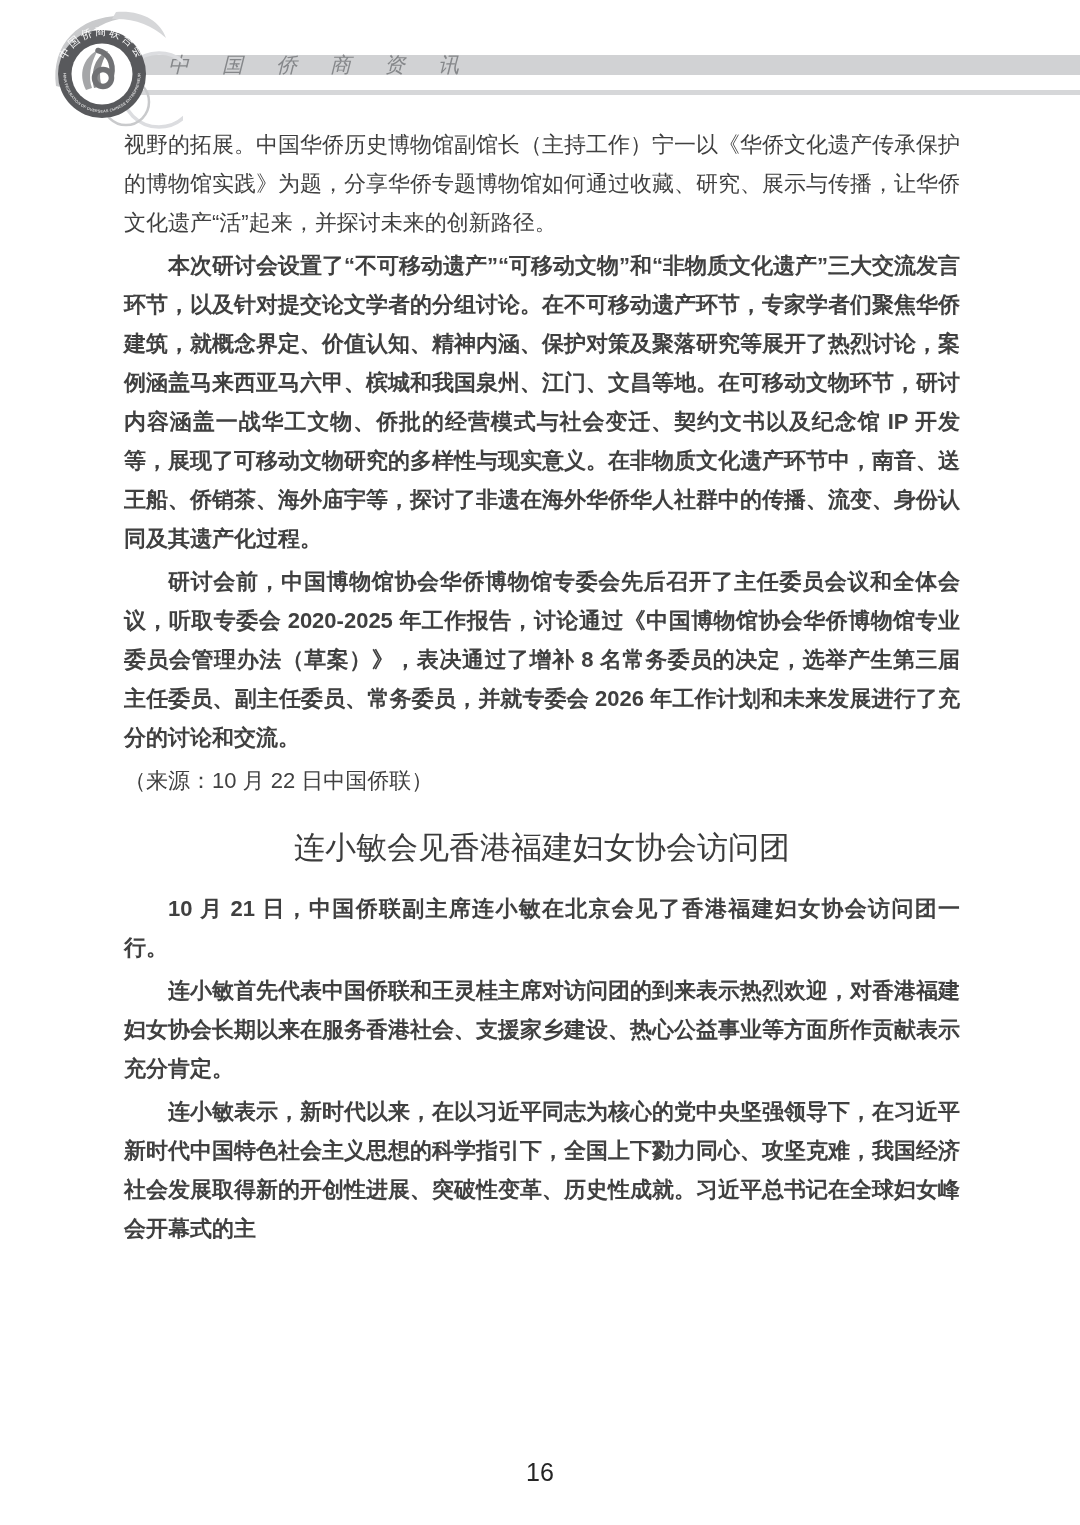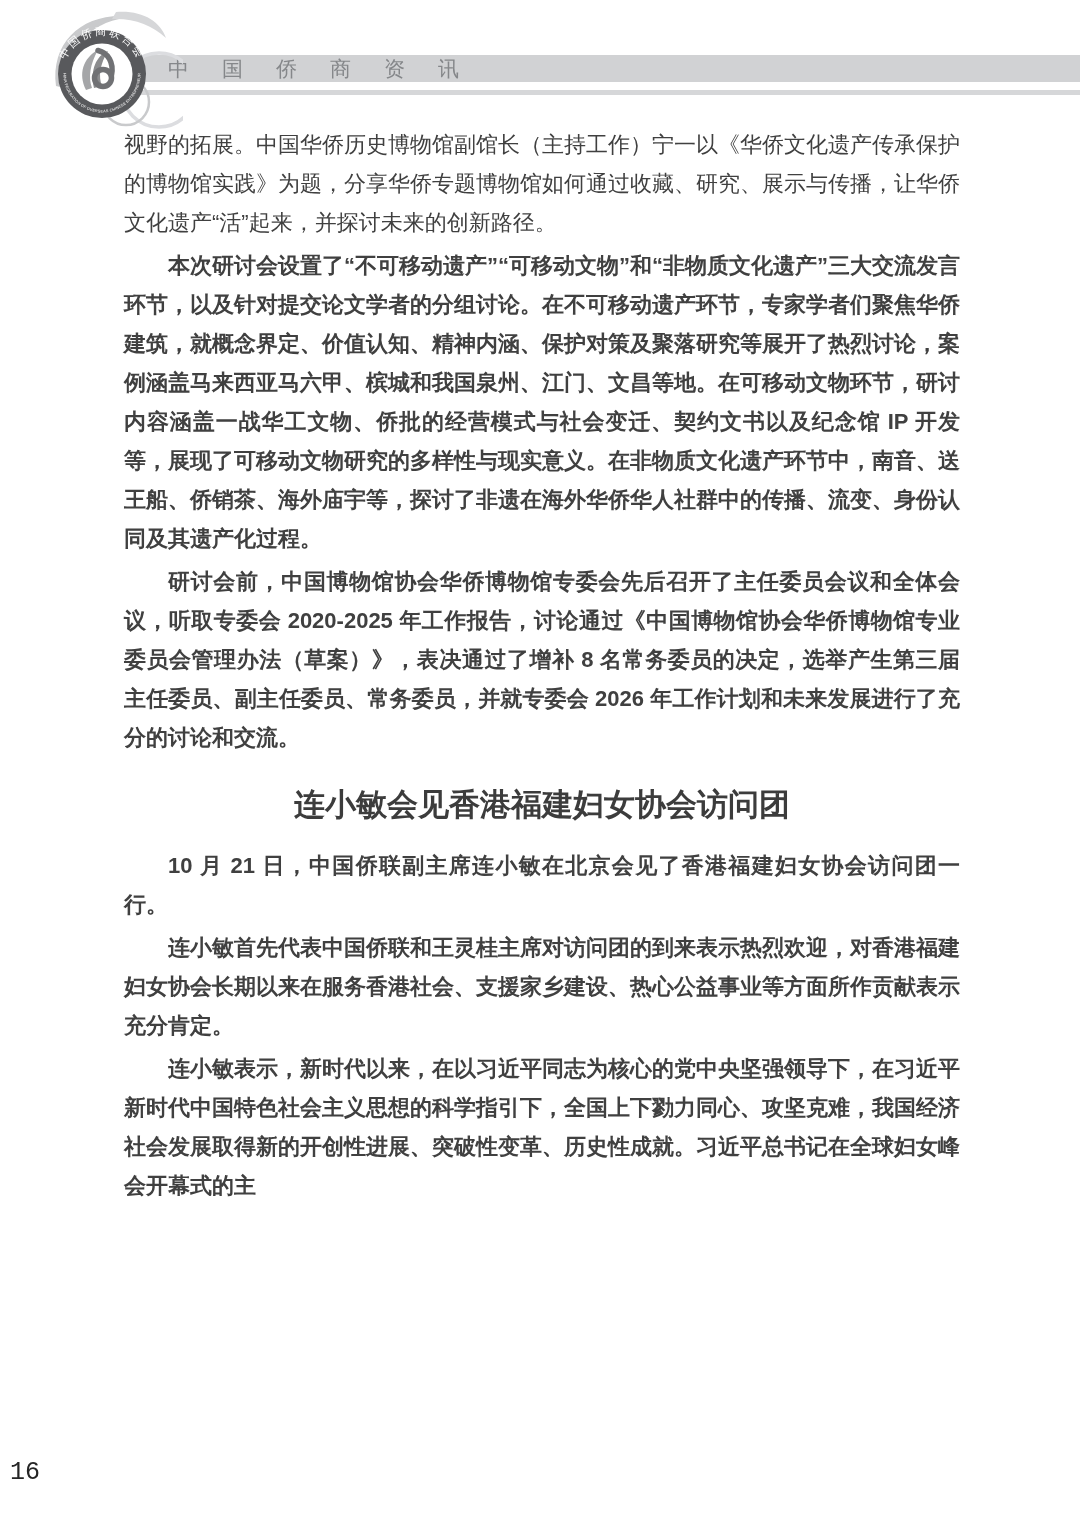--- a/index.html
+++ b/index.html
@@ -5,23 +5,23 @@
   html,body{margin:0;padding:0;}
   body{
     width:1080px;height:1525px;
     background:#ffffff;
     position:relative;
     overflow:hidden;
     font-family:"Liberation Sans",sans-serif;
   }
   
   .header-bar{
-    position:absolute;left:128px;right:0;top:55px;height:27px;
+    position:absolute;left:128px;right:0;top:55px;height:20px;
     background:#d1d2d4;
-    display:flex;align-items:center;
+    display:flex;align-items:center;font-style:italic;
   }
   .header-bar .masthead{
     padding-left:40px;
     font-size:21px;
     letter-spacing:33px;
     color:#85878a;
     white-space:nowrap;
   }
   .header-stripe{
     position:absolute;left:128px;right:0;top:90px;height:5px;
@@ -48,28 +48,28 @@
     margin:0;
     font-size:22px;
     line-height:39px;
     text-align:right;
     color:#404040;
   }
   .article2-title{
     margin:27px 0 20px 0;
     text-align:center;
     font-size:31px;
-    font-weight:bold;
+    font-weight:normal;
     color:#3c3c3c;
   }
   
   .page-number{
-    position:absolute;left:10px;right:0;top:1458px;
-    text-align:left;
-    font-family:Liberation Mono, monospace;
+    position:absolute;left:0;right:0;top:1458px;
+    text-align:center;
+    font-family:Liberation Sans, sans-serif;
     font-size:25px;
     color:#252525;
   }
 </style>
 </head>
 <body>
 
 <div class="header-bar">
   <span class="masthead">中国侨商资讯</span>
 </div>
@@ -104,20 +104,21 @@
     </text>
   </svg>
 </div>
 
 <div class="content">
 
   <div>
     <p>视野的拓展。中国华侨历史博物馆副馆长（主持工作）宁一以《华侨文化遗产传承保护的博物馆实践》为题，分享华侨专题博物馆如何通过收藏、研究、展示与传播，让华侨文化遗产“活”起来，并探讨未来的创新路径。</p>
     <p class="indent">本次研讨会设置了“不可移动遗产”“可移动文物”和“非物质文化遗产”三大交流发言环节，以及针对提交论文学者的分组讨论。在不可移动遗产环节，专家学者们聚焦华侨建筑，就概念界定、价值认知、精神内涵、保护对策及聚落研究等展开了热烈讨论，案例涵盖马来西亚马六甲、槟城和我国泉州、江门、文昌等地。在可移动文物环节，研讨内容涵盖一战华工文物、侨批的经营模式与社会变迁、契约文书以及纪念馆 IP 开发等，展现了可移动文物研究的多样性与现实意义。在非物质文化遗产环节中，南音、送王船、侨销茶、海外庙宇等，探讨了非遗在海外华侨华人社群中的传播、流变、身份认同及其遗产化过程。</p>
     <p class="indent">研讨会前，中国博物馆协会华侨博物馆专委会先后召开了主任委员会议和全体会议，听取专委会 2020-2025 年工作报告，讨论通过《中国博物馆协会华侨博物馆专业委员会管理办法（草案）》，表决通过了增补 8 名常务委员的决定，选举产生第三届主任委员、副主任委员、常务委员，并就专委会 2026 年工作计划和未来发展进行了充分的讨论和交流。</p>
+    <p class="source-line">（来源：10 月 22 日中国侨联）</p>
   </div>
 
   <div>
     <h2 class="article2-title">连小敏会见香港福建妇女协会访问团</h2>
     <p class="indent">10 月 21 日，中国侨联副主席连小敏在北京会见了香港福建妇女协会访问团一行。</p>
     <p class="indent">连小敏首先代表中国侨联和王灵桂主席对访问团的到来表示热烈欢迎，对香港福建妇女协会长期以来在服务香港社会、支援家乡建设、热心公益事业等方面所作贡献表示充分肯定。</p>
     <p class="indent">连小敏表示，新时代以来，在以习近平同志为核心的党中央坚强领导下，在习近平新时代中国特色社会主义思想的科学指引下，全国上下勠力同心、攻坚克难，我国经济社会发展取得新的开创性进展、突破性变革、历史性成就。习近平总书记在全球妇女峰会开幕式的主</p>
   </div>
 
 </div>

